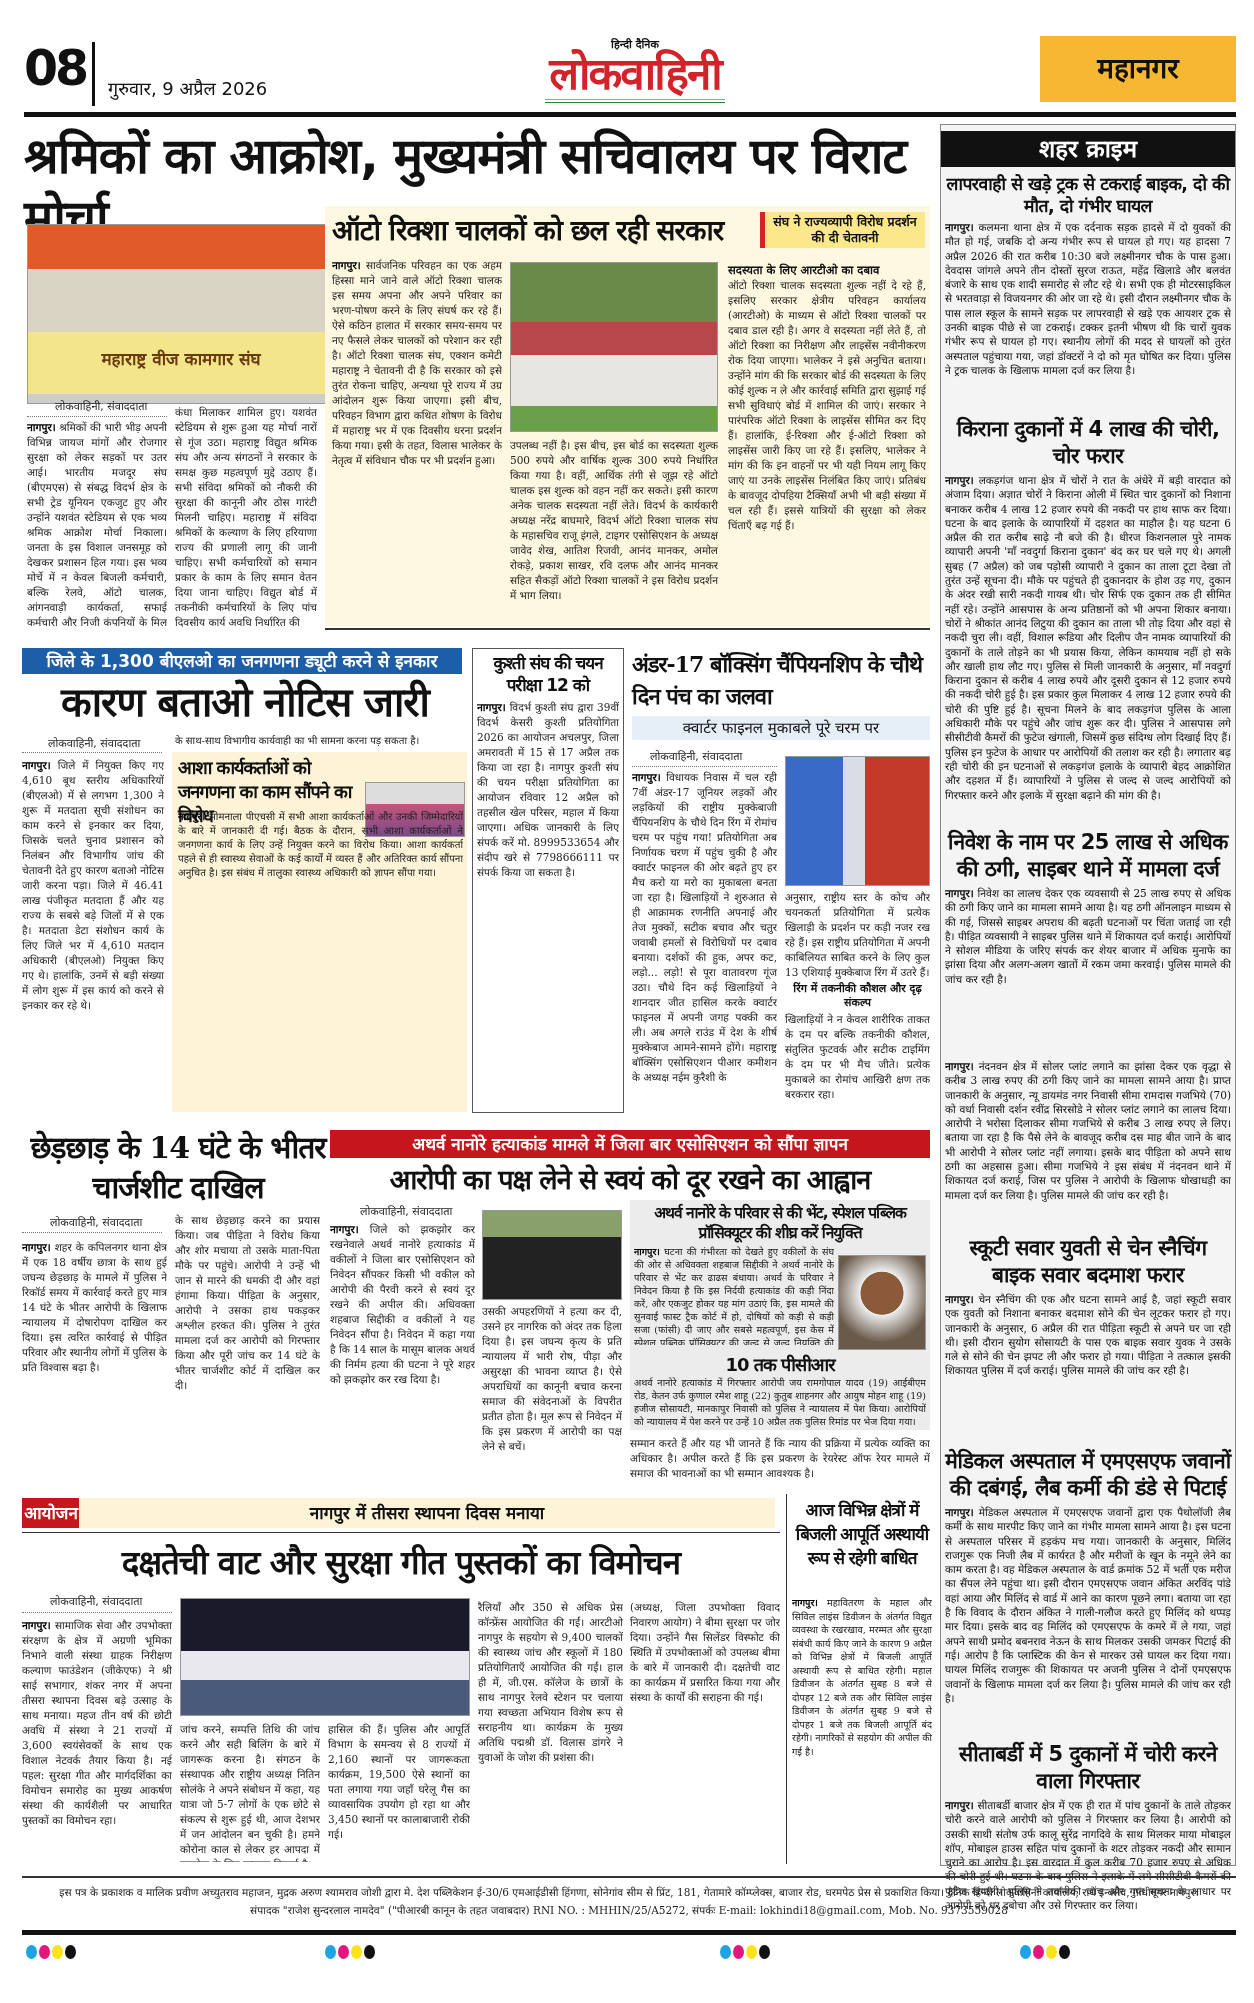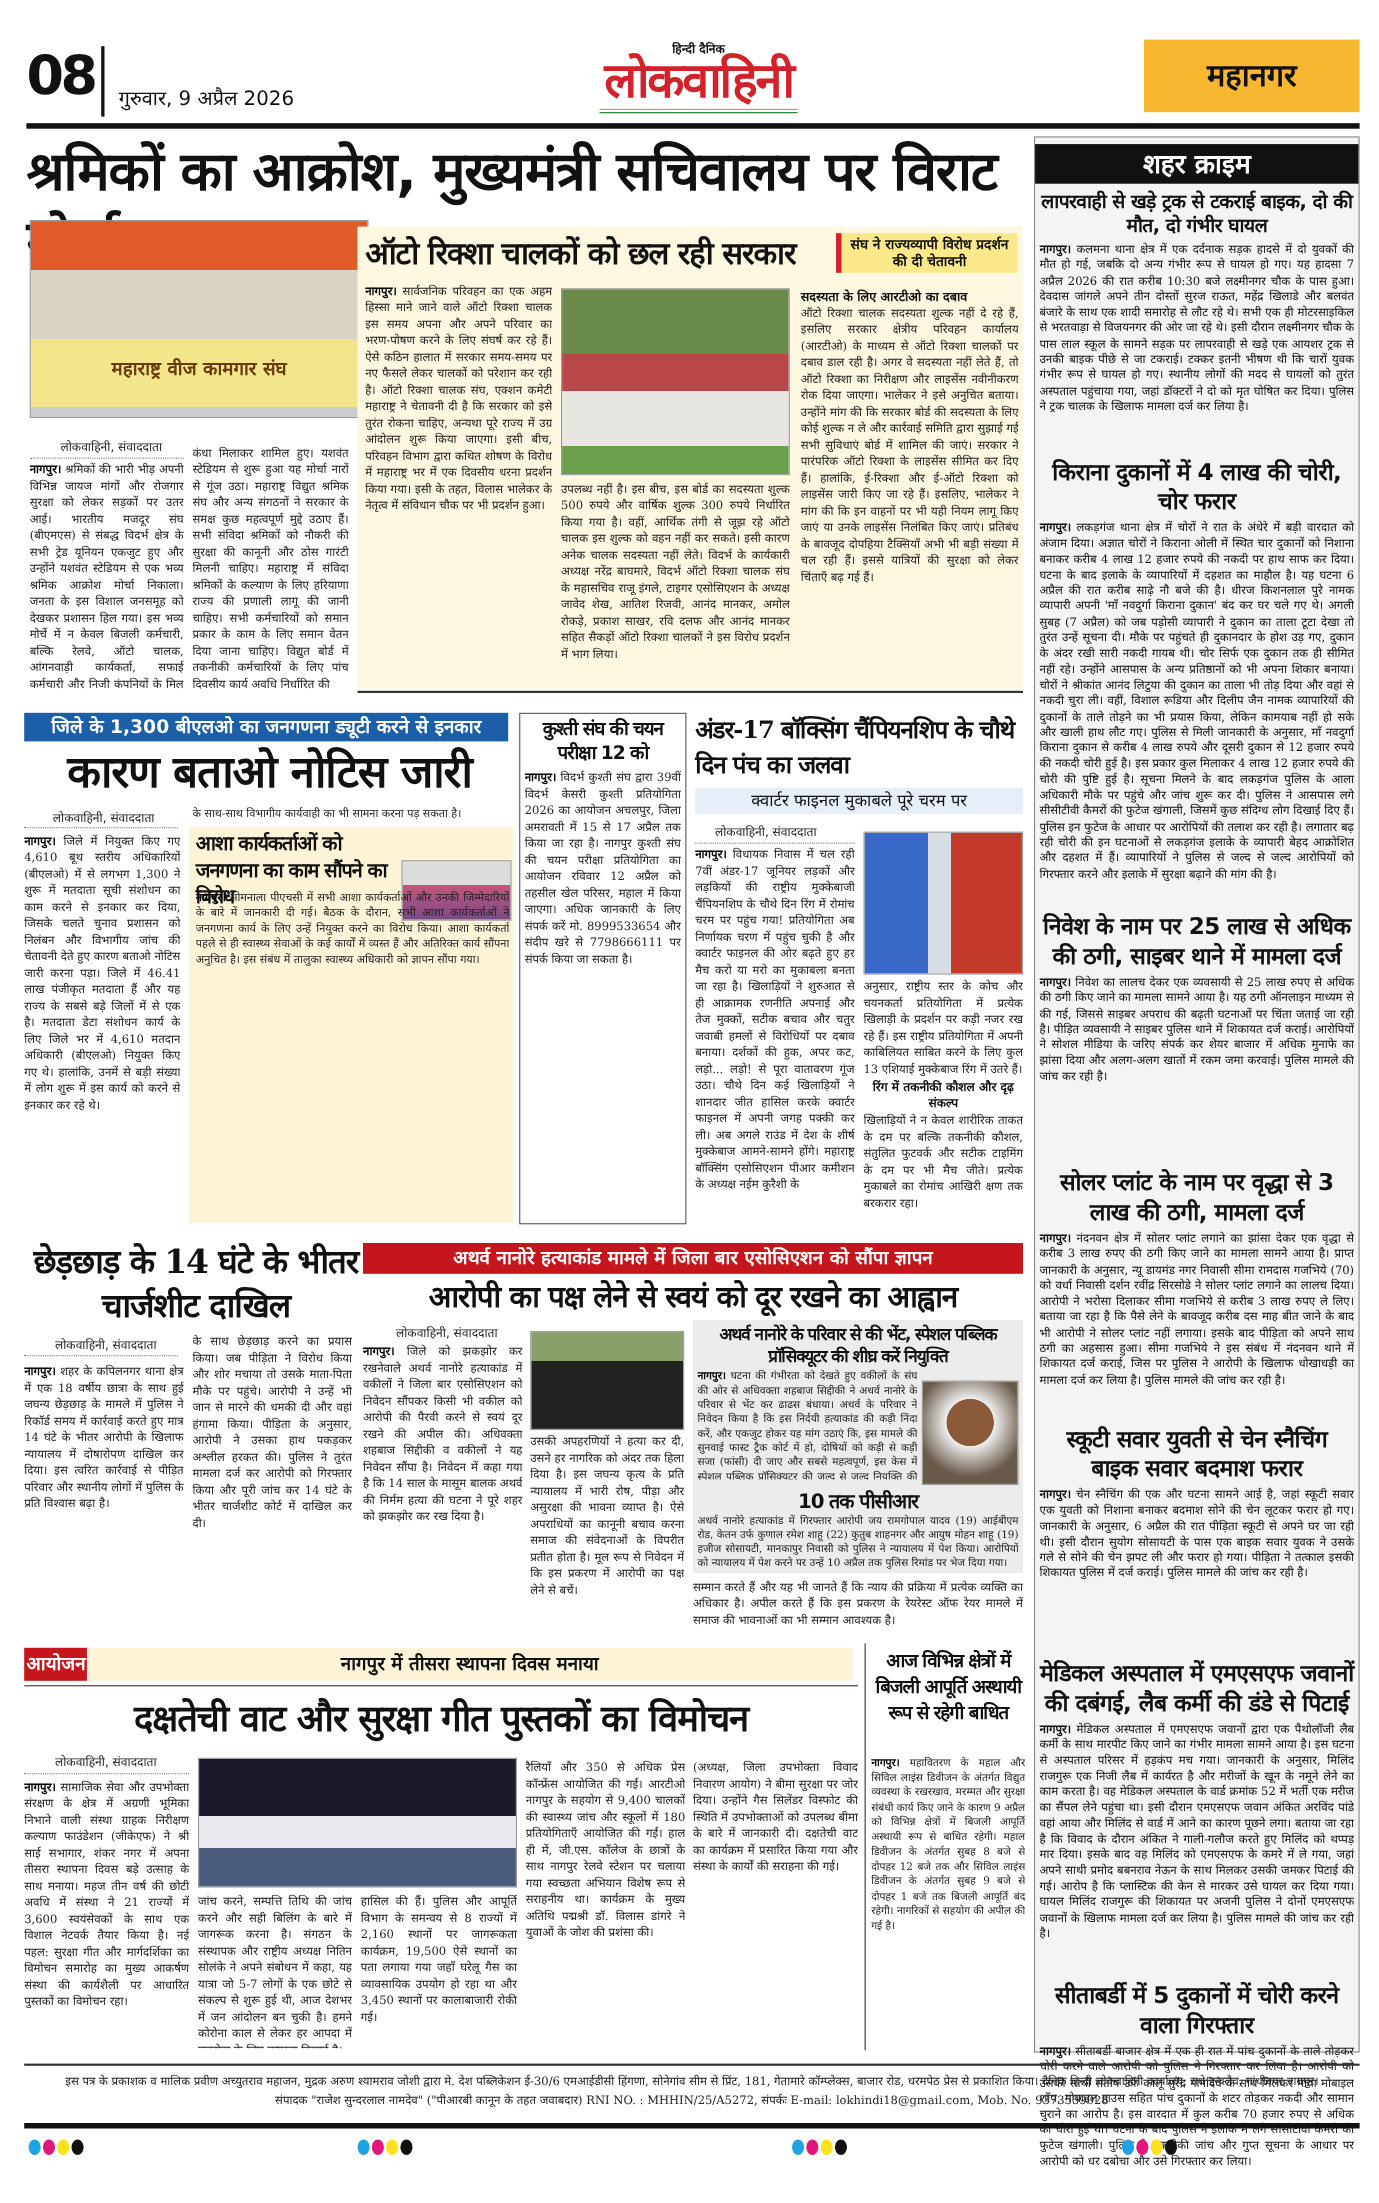--- a/index.html
+++ b/index.html
@@ -48,21 +48,21 @@
 <div class="abs" id="logo">
   <div class="small">हिन्दी दैनिक</div>
   <div class="main">लोकवाहिनी</div>
   <div class="flag"></div>
 </div>
 <div class="abs" id="section-tag">महानगर</div>
 <div class="abs" id="top-rule"></div>
 
 <div class="abs h-big" id="main-headline">श्रमिकों का आक्रोश, मुख्यमंत्री सचिवालय पर विराट मोर्चा</div>
 
-<div class="abs photo" style="left:27px;top:200px;width:308px;height:180px;background:linear-gradient(180deg,#e05a2a 0 25%,#d9d4c4 25% 60%,#f2e58a 60% 95%,#ccc 95%)">
+<div class="abs photo" style="left:27px;top:224px;width:308px;height:180px;background:linear-gradient(180deg,#e05a2a 0 25%,#d9d4c4 25% 60%,#f2e58a 60% 95%,#ccc 95%)">
   <div style="position:absolute;left:10px;right:10px;top:122px;text-align:center;font-family:'DejaVu Sans',sans-serif;font-weight:bold;font-size:17px;color:#6a3a10">महाराष्ट्र वीज कामगार संघ</div>
 </div>
 <div class="abs byline" style="left:55px;top:398px">लोकवाहिनी, संवाददाता</div>
 <div class="abs dotrule" style="left:27px;top:416px;width:140px"></div>
 <div class="abs body-text" style="left:27px;top:420px;width:140px;height:210px;overflow:hidden"><b>नागपुर।</b> <span>श्रमिकों की भारी भीड़ अपनी विभिन्न जायज मांगों और रोजगार सुरक्षा को लेकर सड़कों पर उतर आई। भारतीय मजदूर संघ (बीएमएस) से संबद्ध विदर्भ क्षेत्र के सभी ट्रेड यूनियन एकजुट हुए और उन्होंने यशवंत स्टेडियम से एक भव्य श्रमिक आक्रोश मोर्चा निकाला। जनता के इस विशाल जनसमूह को देखकर प्रशासन हिल गया। इस भव्य मोर्चे में न केवल बिजली कर्मचारी, बल्कि रेलवे, ऑटो चालक, आंगनवाड़ी कार्यकर्ता, सफाई कर्मचारी और निजी कंपनियों के मिल कर्मचारी भी कंधे से</span></div>
 <div class="abs body-text" style="left:175px;top:405px;width:142px;height:225px;overflow:hidden">कंधा मिलाकर शामिल हुए। यशवंत स्टेडियम से शुरू हुआ यह मोर्चा नारों से गूंज उठा। महाराष्ट्र विद्युत श्रमिक संघ और अन्य संगठनों ने सरकार के समक्ष कुछ महत्वपूर्ण मुद्दे उठाए हैं। सभी संविदा श्रमिकों को नौकरी की सुरक्षा की कानूनी और ठोस गारंटी मिलनी चाहिए। महाराष्ट्र में संविदा श्रमिकों के कल्याण के लिए हरियाणा राज्य की प्रणाली लागू की जानी चाहिए। सभी कर्मचारियों को समान प्रकार के काम के लिए समान वेतन दिया जाना चाहिए। विद्युत बोर्ड में तकनीकी कर्मचारियों के लिए पांच दिवसीय कार्य अवधि निर्धारित की</div>
 
 <div class="abs yellowbg" style="left:325px;top:206px;width:605px;height:420px"></div>
 <div class="abs h-big" style="left:332px;top:212px;width:420px;font-size:28px;line-height:38px">ऑटो रिक्शा चालकों को छल रही सरकार</div>
 <div class="abs kicker" style="left:760px;top:212px;width:165px;font-size:12.5px;line-height:16px">संघ ने राज्यव्यापी विरोध प्रदर्शन की दी चेतावनी</div>
@@ -137,21 +137,20 @@
 
 <div class="abs" id="crime-col">
   <div id="crime-header">शहर क्राइम</div>
   <div id="crime-stories">
       <div class="crime-h">लापरवाही से खड़े ट्रक से टकराई बाइक, दो की मौत, दो गंभीर घायल</div>
       <div class="crime-b" style="height: 190px; overflow: hidden;"><b>नागपुर।</b><span> कलमना थाना क्षेत्र में एक दर्दनाक सड़क हादसे में दो युवकों की मौत हो गई, जबकि दो अन्य गंभीर रूप से घायल हो गए। यह हादसा 7 अप्रैल 2026 की रात करीब 10:30 बजे लक्ष्मीनगर चौक के पास हुआ। देवदास जांगले अपने तीन दोस्तों सुरज राऊत, महेंद्र खिलाडे और बलवंत बंजारे के साथ एक शादी समारोह से लौट रहे थे। सभी एक ही मोटरसाइकिल से भरतवाड़ा से विजयनगर की ओर जा रहे थे। इसी दौरान लक्ष्मीनगर चौक के पास लाल स्कूल के सामने सड़क पर लापरवाही से खड़े एक आयशर ट्रक से उनकी बाइक पीछे से जा टकराई। टक्कर इतनी भीषण थी कि चारों युवक गंभीर रूप से घायल हो गए। स्थानीय लोगों की मदद से घायलों को तुरंत अस्पताल पहुंचाया गया, जहां डॉक्टरों ने दो को मृत घोषित कर दिया। पुलिस ने ट्रक चालक के खिलाफ मामला दर्ज कर लिया है।</span></div>
       <div class="crime-h big">किराना दुकानों में 4 लाख की चोरी, चोर फरार</div>
       <div class="crime-b" style="height: 350px; overflow: hidden;"><b>नागपुर।</b><span> लकड़गंज थाना क्षेत्र में चोरों ने रात के अंधेरे में बड़ी वारदात को अंजाम दिया। अज्ञात चोरों ने किराना ओली में स्थित चार दुकानों को निशाना बनाकर करीब 4 लाख 12 हजार रुपये की नकदी पर हाथ साफ कर दिया। घटना के बाद इलाके के व्यापारियों में दहशत का माहौल है। यह घटना 6 अप्रैल की रात करीब साढ़े नौ बजे की है। धीरज किशनलाल पुरे नामक व्यापारी अपनी 'माँ नवदुर्गा किराना दुकान' बंद कर घर चले गए थे। अगली सुबह (7 अप्रैल) को जब पड़ोसी व्यापारी ने दुकान का ताला टूटा देखा तो तुरंत उन्हें सूचना दी। मौके पर पहुंचते ही दुकानदार के होश उड़ गए, दुकान के अंदर रखी सारी नकदी गायब थी। चोर सिर्फ एक दुकान तक ही सीमित नहीं रहे। उन्होंने आसपास के अन्य प्रतिष्ठानों को भी अपना शिकार बनाया। चोरों ने श्रीकांत आनंद लिटुया की दुकान का ताला भी तोड़ दिया और वहां से नकदी चुरा ली। वहीं, विशाल रूडिया और दिलीप जैन नामक व्यापारियों की दुकानों के ताले तोड़ने का भी प्रयास किया, लेकिन कामयाब नहीं हो सके और खाली हाथ लौट गए। पुलिस से मिली जानकारी के अनुसार, माँ नवदुर्गा किराना दुकान से करीब 4 लाख रुपये और दूसरी दुकान से 12 हजार रुपये की नकदी चोरी हुई है। इस प्रकार कुल मिलाकर 4 लाख 12 हजार रुपये की चोरी की पुष्टि हुई है। सूचना मिलने के बाद लकड़गंज पुलिस के आला अधिकारी मौके पर पहुंचे और जांच शुरू कर दी। पुलिस ने आसपास लगे सीसीटीवी कैमरों की फुटेज खंगाली, जिसमें कुछ संदिग्ध लोग दिखाई दिए हैं। पुलिस इन फुटेज के आधार पर आरोपियों की तलाश कर रही है। लगातार बढ़ रही चोरी की इन घटनाओं से लकड़गंज इलाके के व्यापारी बेहद आक्रोशित और दहशत में हैं। व्यापारियों ने पुलिस से जल्द से जल्द आरोपियों को गिरफ्तार करने और इलाके में सुरक्षा बढ़ाने की मांग की है।</span></div>
       <div class="crime-h big">निवेश के नाम पर 25 लाख से अधिक की ठगी, साइबर थाने में मामला दर्ज</div>
       <div class="crime-b" style="height: 170px; overflow: hidden;"><b>नागपुर।</b><span> निवेश का लालच देकर एक व्यवसायी से 25 लाख रुपए से अधिक की ठगी किए जाने का मामला सामने आया है। यह ठगी ऑनलाइन माध्यम से की गई, जिससे साइबर अपराध की बढ़ती घटनाओं पर चिंता जताई जा रही है। पीड़ित व्यवसायी ने साइबर पुलिस थाने में शिकायत दर्ज कराई। आरोपियों ने सोशल मीडिया के जरिए संपर्क कर शेयर बाजार में अधिक मुनाफे का झांसा दिया और अलग-अलग खातों में रकम जमा करवाई। पुलिस मामले की जांच कर रही है।</span></div>
-      <div class="crime-h big">सोलर प्लांट के नाम पर वृद्धा से 3 लाख की ठगी, मामला दर्ज</div>
       <div class="crime-b" style="height: 170px; overflow: hidden;"><b>नागपुर।</b><span> नंदनवन क्षेत्र में सोलर प्लांट लगाने का झांसा देकर एक वृद्धा से करीब 3 लाख रुपए की ठगी किए जाने का मामला सामने आया है। प्राप्त जानकारी के अनुसार, न्यू डायमंड नगर निवासी सीमा रामदास गजभिये (70) को वर्धा निवासी दर्शन रवींद्र सिरसोडे ने सोलर प्लांट लगाने का लालच दिया। आरोपी ने भरोसा दिलाकर सीमा गजभिये से करीब 3 लाख रुपए ले लिए। बताया जा रहा है कि पैसे लेने के बावजूद करीब दस माह बीत जाने के बाद भी आरोपी ने सोलर प्लांट नहीं लगाया। इसके बाद पीड़िता को अपने साथ ठगी का अहसास हुआ। सीमा गजभिये ने इस संबंध में नंदनवन थाने में शिकायत दर्ज कराई, जिस पर पुलिस ने आरोपी के खिलाफ धोखाधड़ी का मामला दर्ज कर लिया है। पुलिस मामले की जांच कर रही है।</span></div>
       <div class="crime-h big">स्कूटी सवार युवती से चेन स्नैचिंग बाइक सवार बदमाश फरार</div>
       <div class="crime-b" style="height: 150px; overflow: hidden;"><b>नागपुर।</b><span> चेन स्नैचिंग की एक और घटना सामने आई है, जहां स्कूटी सवार एक युवती को निशाना बनाकर बदमाश सोने की चेन लूटकर फरार हो गए। जानकारी के अनुसार, 6 अप्रैल की रात पीड़िता स्कूटी से अपने घर जा रही थी। इसी दौरान सुयोग सोसायटी के पास एक बाइक सवार युवक ने उसके गले से सोने की चेन झपट ली और फरार हो गया। पीड़िता ने तत्काल इसकी शिकायत पुलिस में दर्ज कराई। पुलिस मामले की जांच कर रही है।</span></div>
       <div class="crime-h big">मेडिकल अस्पताल में एमएसएफ जवानों की दबंगई, लैब कर्मी की डंडे से पिटाई</div>
       <div class="crime-b" style="height: 230px; overflow: hidden;"><b>नागपुर।</b><span> मेडिकल अस्पताल में एमएसएफ जवानों द्वारा एक पैथोलॉजी लैब कर्मी के साथ मारपीट किए जाने का गंभीर मामला सामने आया है। इस घटना से अस्पताल परिसर में हड़कंप मच गया। जानकारी के अनुसार, मिलिंद राजगुरू एक निजी लैब में कार्यरत है और मरीजों के खून के नमूने लेने का काम करता है। वह मेडिकल अस्पताल के वार्ड क्रमांक 52 में भर्ती एक मरीज का सैंपल लेने पहुंचा था। इसी दौरान एमएसएफ जवान अंकित अरविंद पांडे वहां आया और मिलिंद से वार्ड में आने का कारण पूछने लगा। बताया जा रहा है कि विवाद के दौरान अंकित ने गाली-गलौज करते हुए मिलिंद को थप्पड़ मार दिया। इसके बाद वह मिलिंद को एमएसएफ के कमरे में ले गया, जहां अपने साथी प्रमोद बबनराव नेऊन के साथ मिलकर उसकी जमकर पिटाई की गई। आरोप है कि प्लास्टिक की केन से मारकर उसे घायल कर दिया गया। घायल मिलिंद राजगुरू की शिकायत पर अजनी पुलिस ने दोनों एमएसएफ जवानों के खिलाफ मामला दर्ज कर लिया है। पुलिस मामले की जांच कर रही है।</span></div>
       <div class="crime-h big">सीताबर्डी में 5 दुकानों में चोरी करने वाला गिरफ्तार</div>
       <div class="crime-b" style="height: 115px; overflow: hidden;"><b>नागपुर।</b><span> सीताबर्डी बाजार क्षेत्र में एक ही रात में पांच दुकानों के ताले तोड़कर चोरी करने वाले आरोपी को पुलिस ने गिरफ्तार कर लिया है। आरोपी को उसकी साथी संतोष उर्फ कालू सुरेंद्र नागदिवे के साथ मिलकर माया मोबाइल शॉप, मोबाइल हाउस सहित पांच दुकानों के शटर तोड़कर नकदी और सामान चुराने का आरोप है। इस वारदात में कुल करीब 70 हजार रुपए से अधिक की चोरी हुई थी। घटना के बाद पुलिस ने इलाके में लगे सीसीटीवी कैमरों की फुटेज खंगाली। पुलिस ने तकनीकी जांच और गुप्त सूचना के आधार पर आरोपी को धर दबोचा और उसे गिरफ्तार कर लिया।</span></div>
     </div>
 </div>
 

